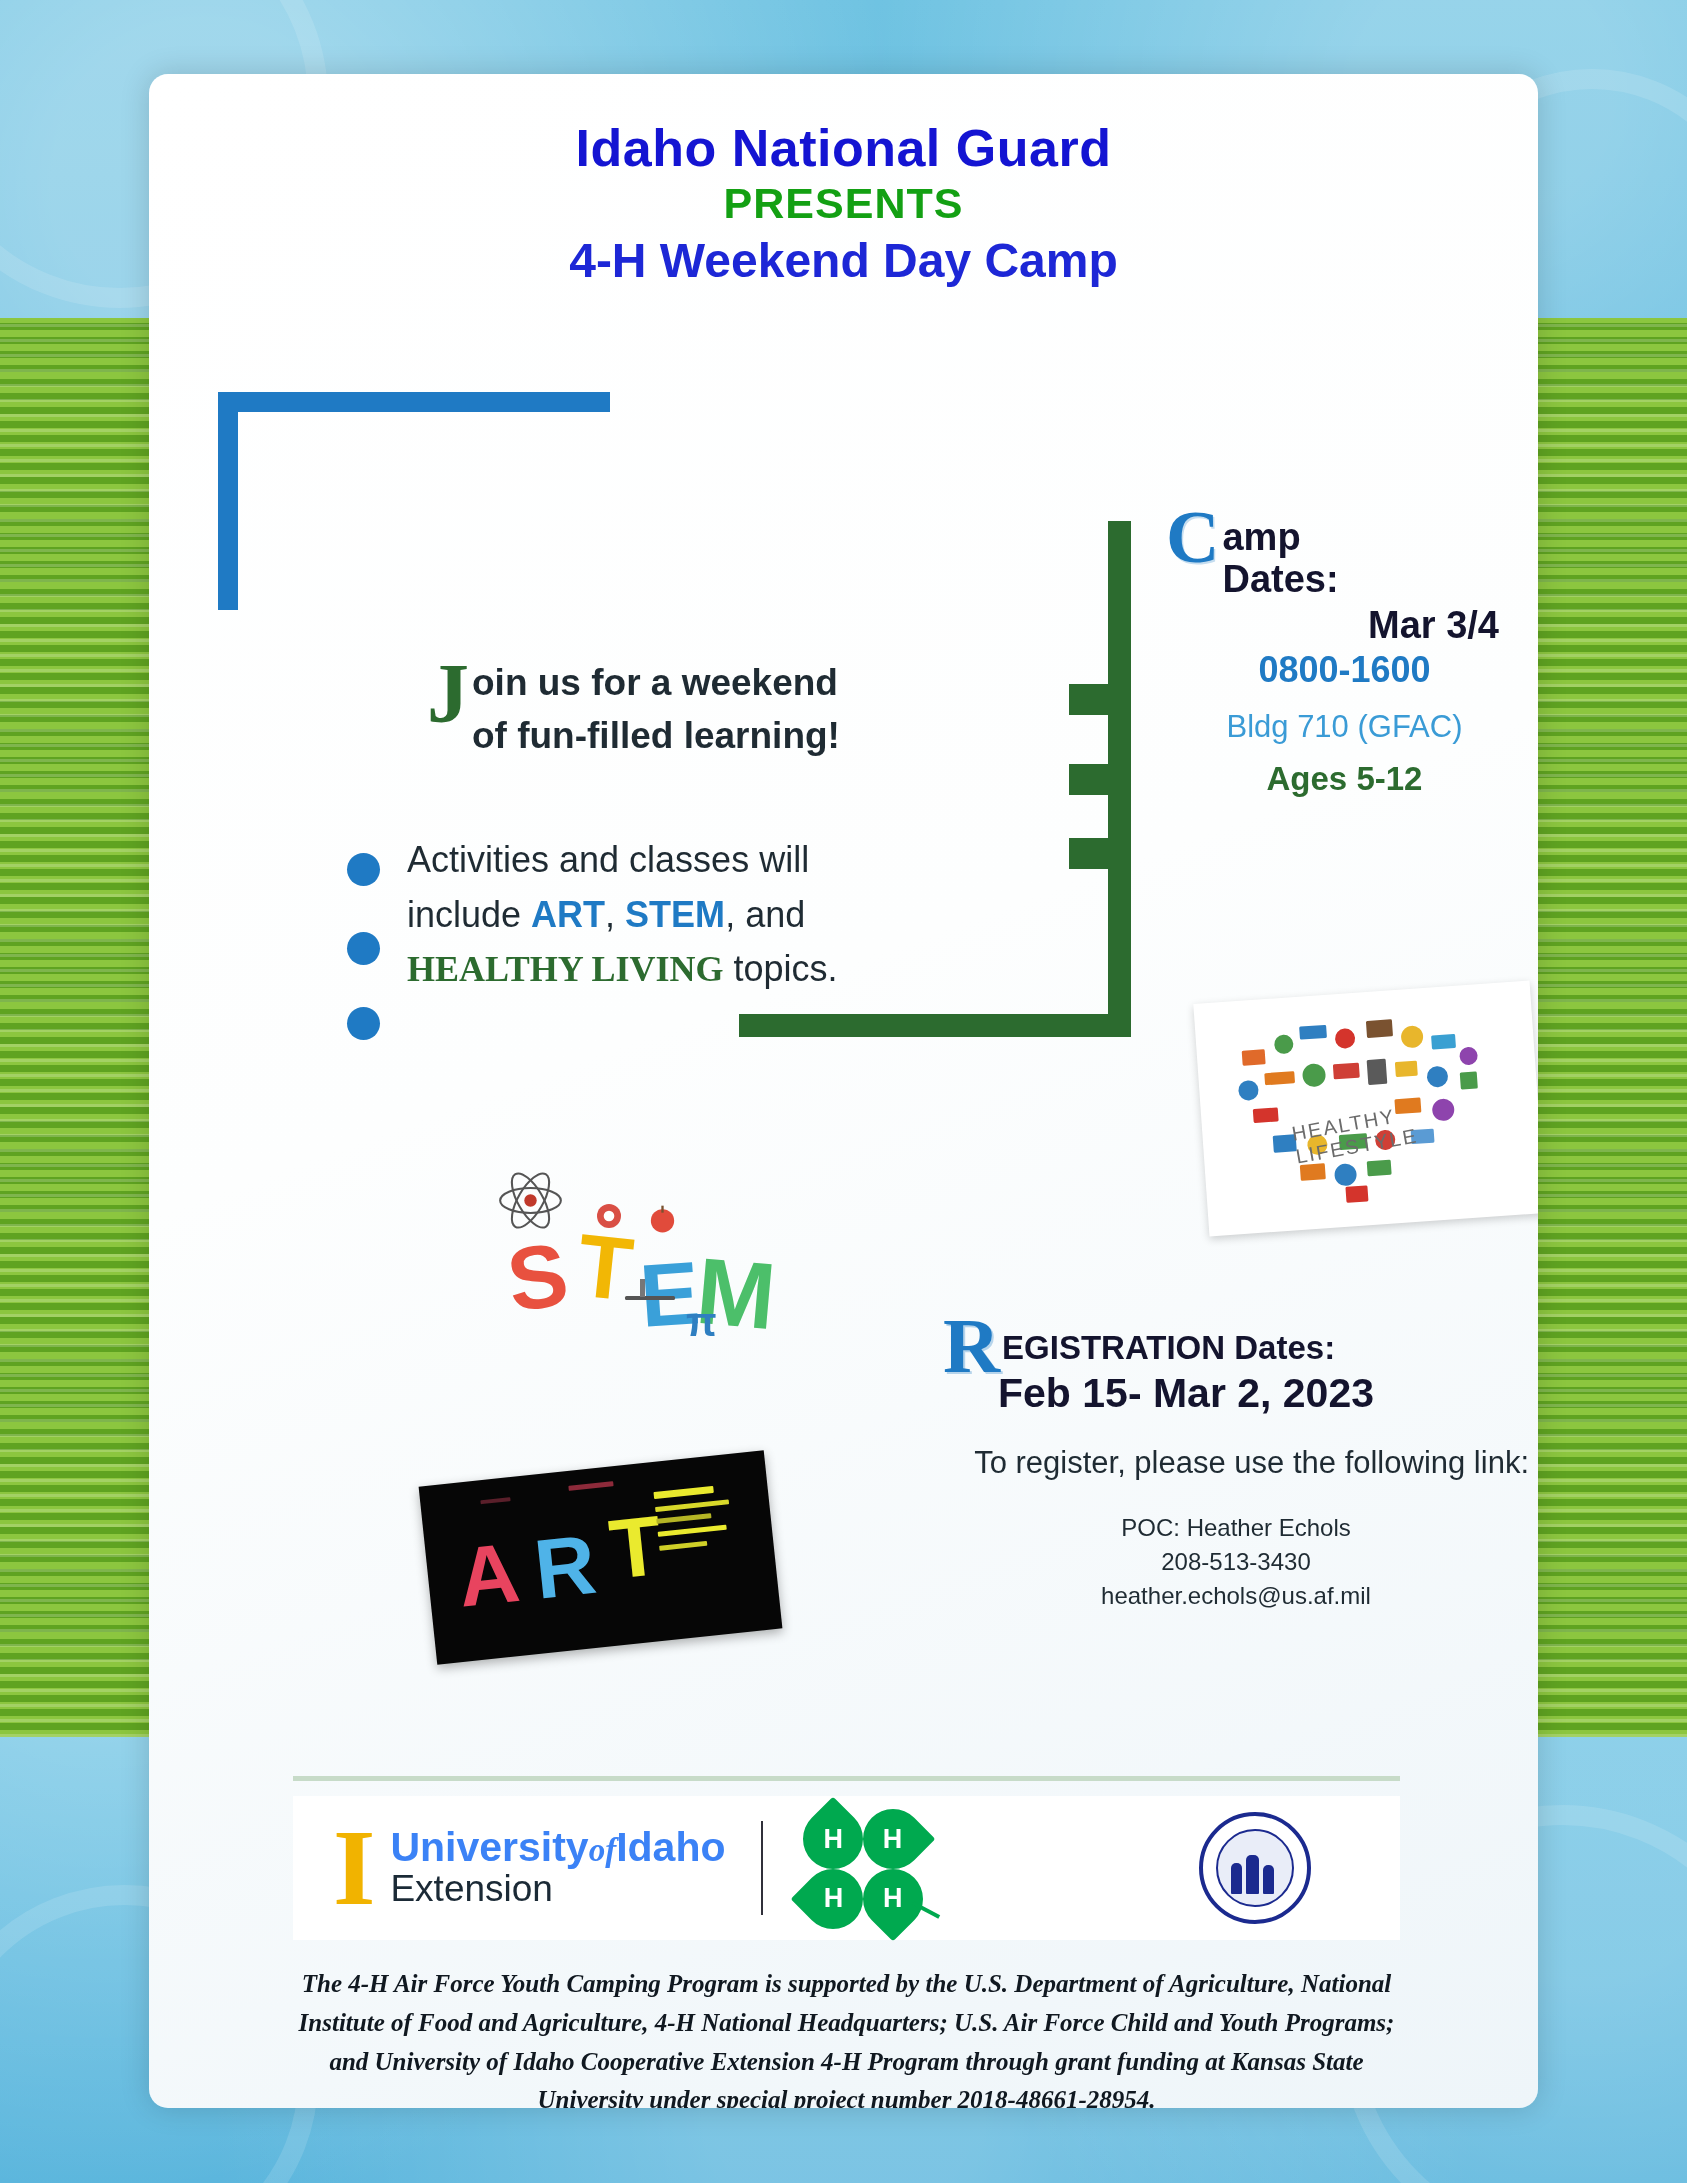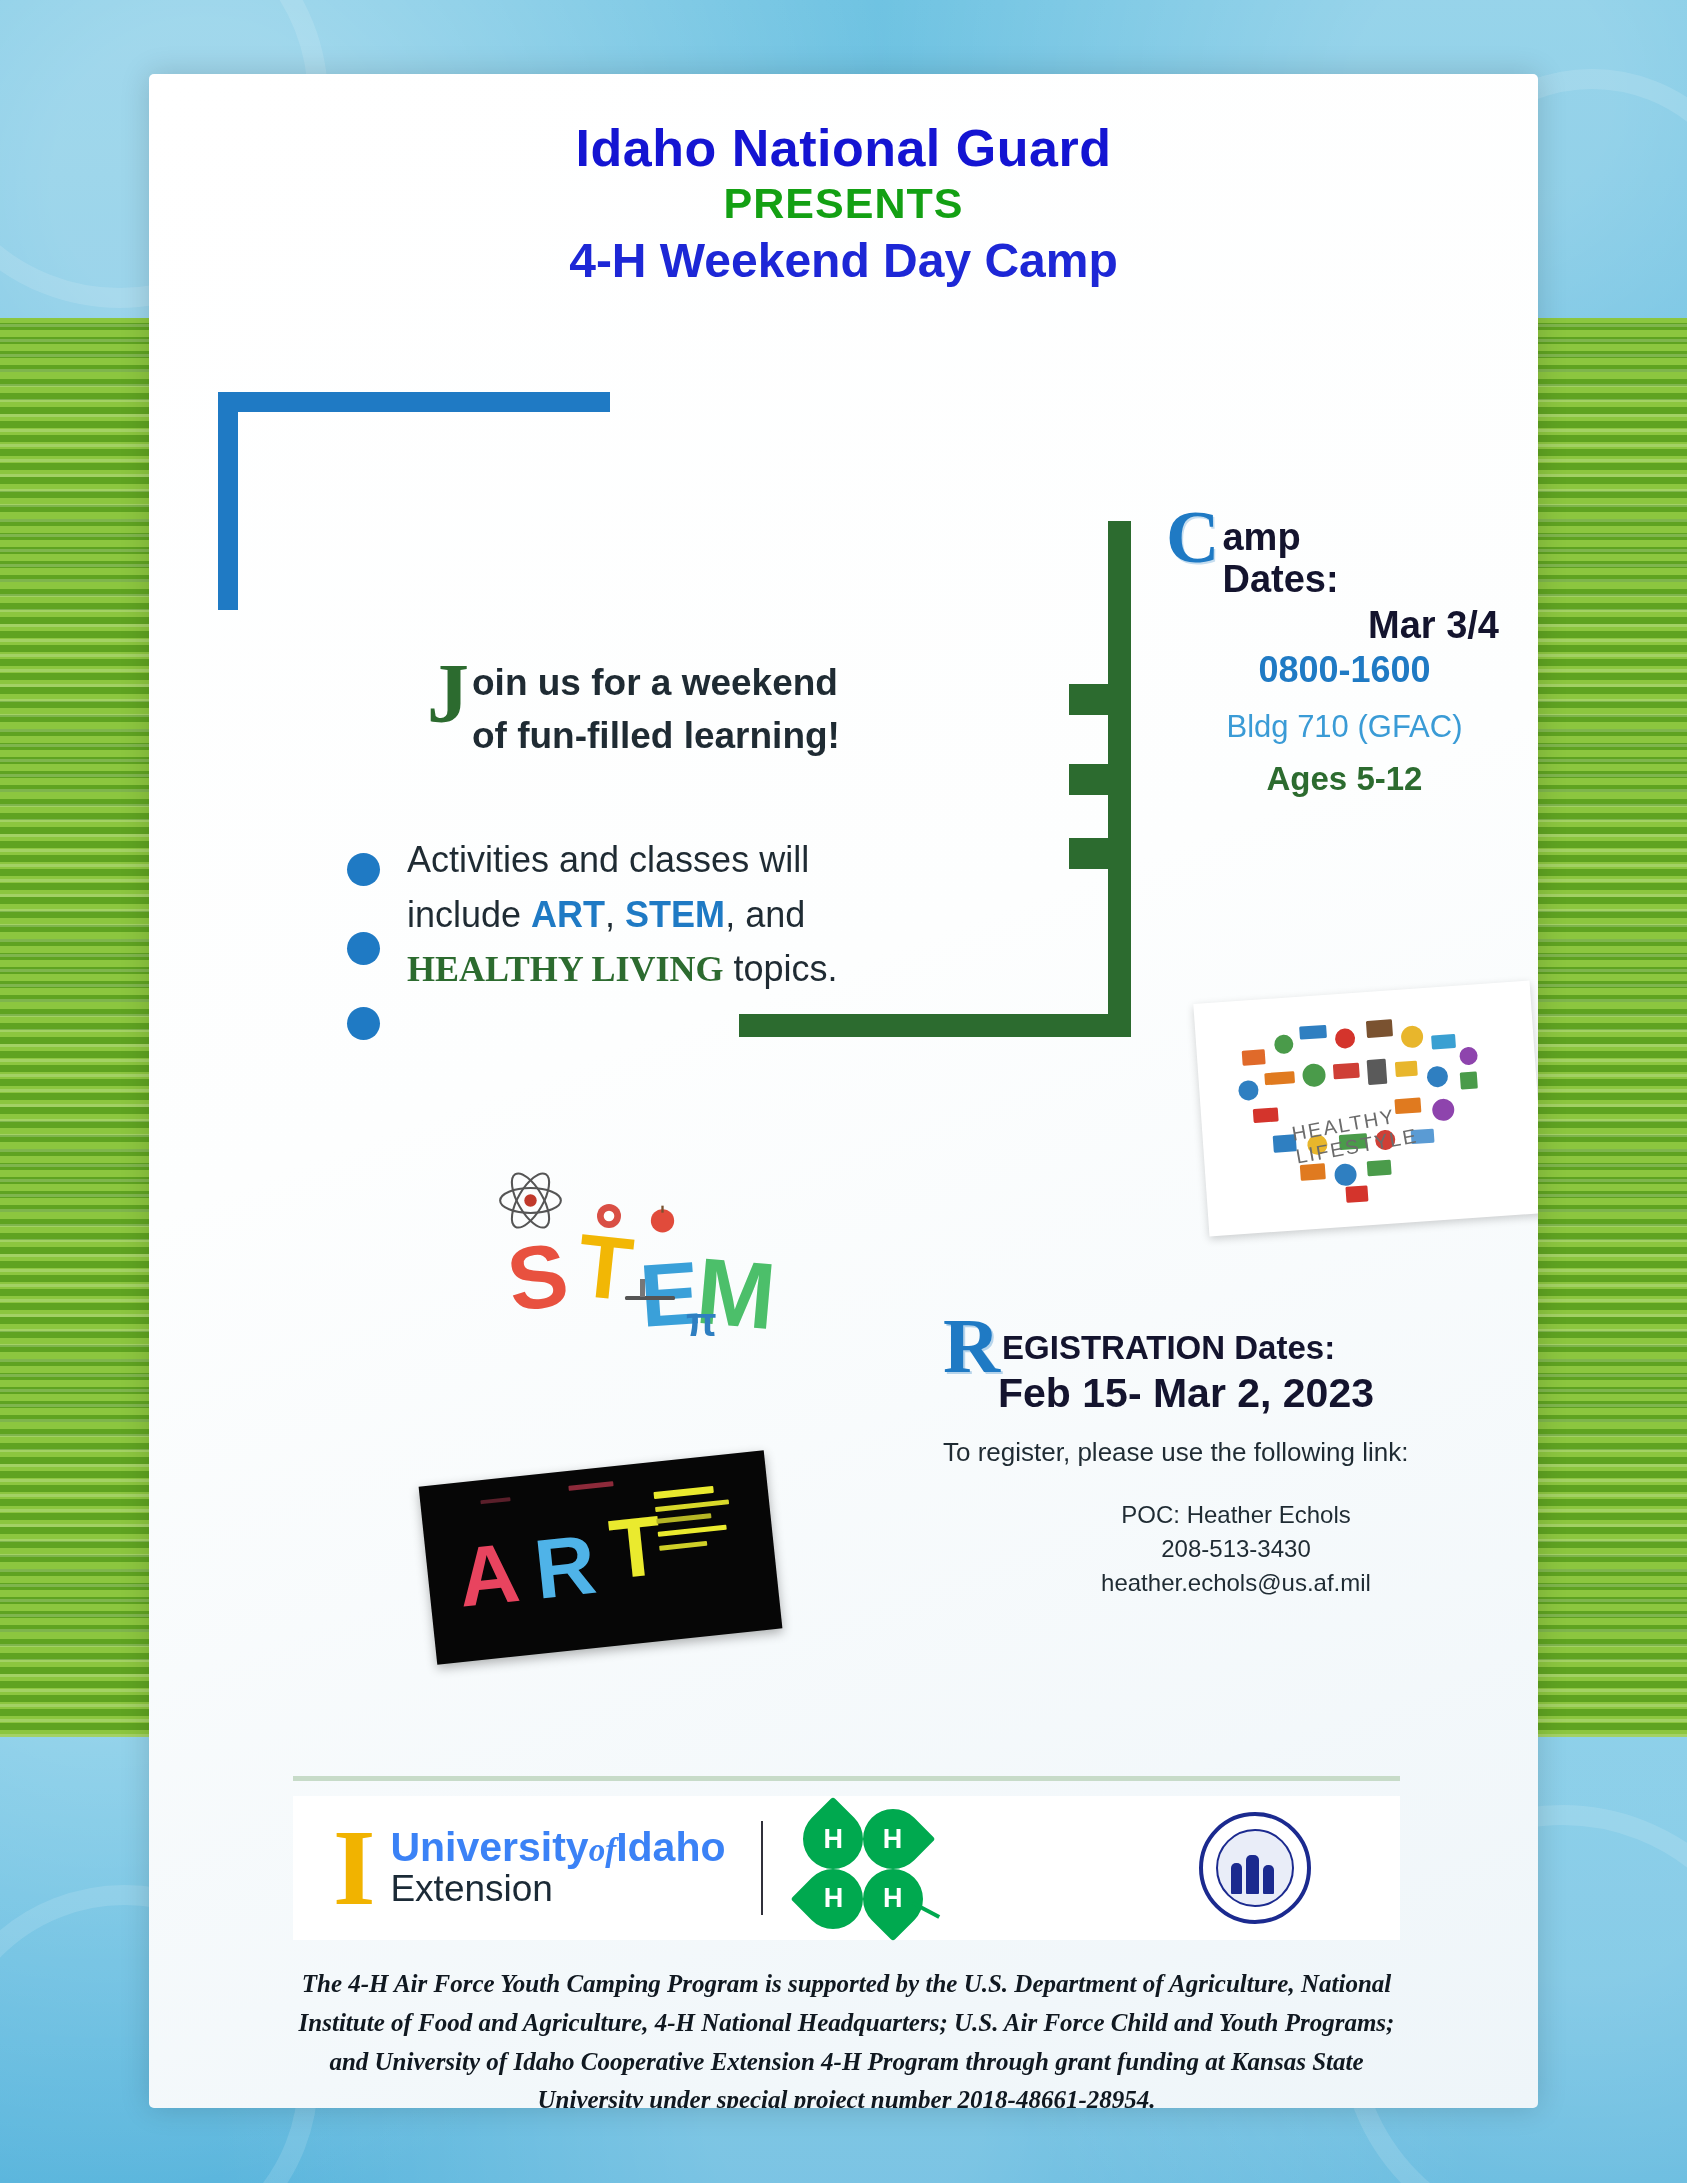--- a/index.html
+++ b/index.html
@@ -58,21 +58,21 @@
   .stripes.right { right: 0;   width: 164px; }
 
   
   .page {
     position: absolute;
     left: 149px;
     top: 74px;
     width: 1389px;
     height: 2034px;
     background: linear-gradient(160deg, #ffffff 0%, #fdfefe 45%, #eef5f9 100%);
-    border-radius: 5px;
+    border-radius: 19px;
     box-shadow: 0 0 30px rgba(0,0,0,0.16);
     overflow: hidden;
   }
   .page-inner {
     position: absolute;
     inset: 0;
   }
 
   
   .title-block {
@@ -336,24 +336,24 @@
     padding-top: 15px;
   }
   .reg-dates {
     font-size: 41px;
     font-weight: bold;
     color: #14142e;
     margin-top: -9px;
     margin-left: 55px;
   }
   .reg-note {
-    font-size: 26px;
+    font-size: 31px;
     color: #1f2b33;
-    text-align: left;
-    margin-top: 20px;
+    text-align: right;
+    margin-top: 28px;
   }
   .reg-link {
     font-size: 20.3px;
     color: #1f2b33;
     text-align: center;
     margin-top: 22px;
     word-break: break-all;
   }
   .poc {
     margin-top: 30px;

